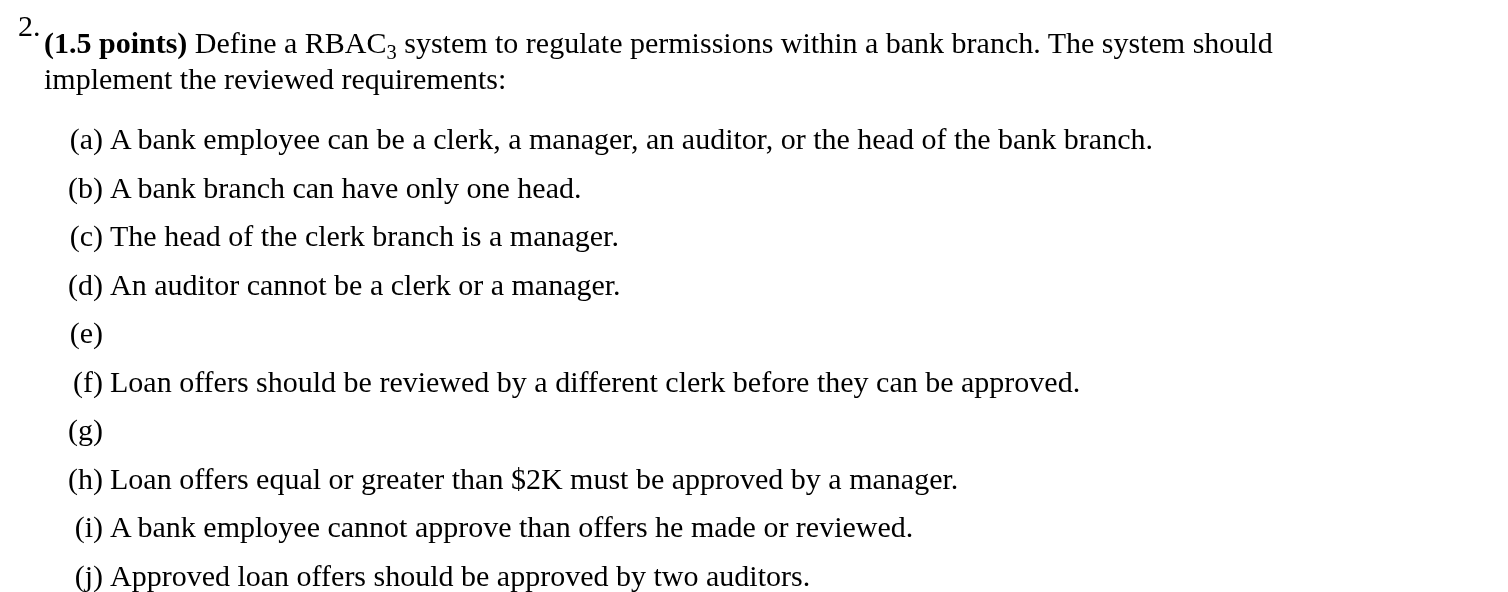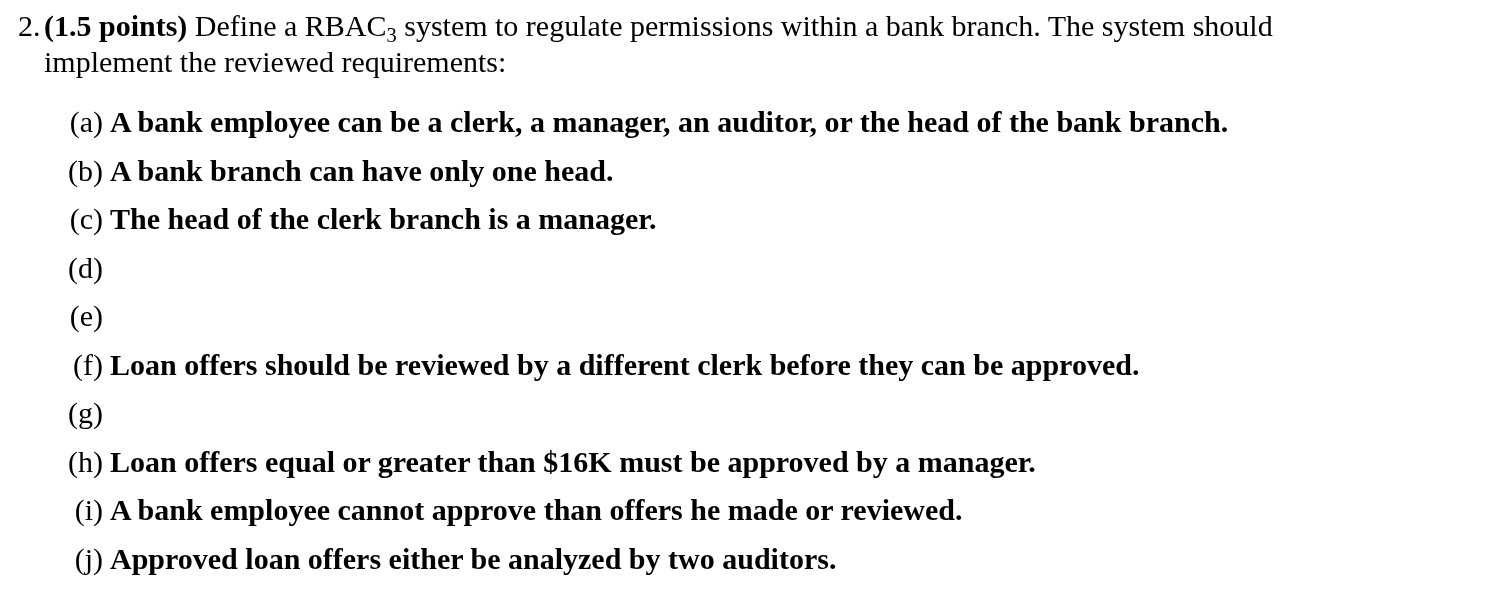--- a/index.html
+++ b/index.html
@@ -17,21 +17,21 @@
     font-size: 30px;
     overflow: hidden;
   }
   .question-number {
     position: absolute;
     left: 18px;
     top: 8px;
     line-height: 36px;
   }
   .intro {
-    padding-top: 8px;
+    padding-top: 25px;
     margin-left: 44px;
     margin-right: 40px;
   }
   .intro-line {
     line-height: 36px;
     white-space: nowrap;
   }
   .points {
     font-weight: bold;
   }
@@ -50,21 +50,20 @@
     margin-bottom: 12.5px;
   }
   .req-label {
     flex: 0 0 103px;
     text-align: right;
     white-space: nowrap;
   }
   .req-text {
     padding-left: 7px;
     white-space: nowrap;
-    font-weight: bold;
   }
 </style>
 </head>
 <body>
 
 <div class="page">
 
   <span class="question-number">2.</span>
 
   <div class="intro">
@@ -84,45 +83,46 @@
       <span class="req-text">A bank branch can have only one head.</span>
     </div>
 
     <div class="req-item">
       <span class="req-label">(c)</span>
       <span class="req-text">The head of the clerk branch is a manager.</span>
     </div>
 
     <div class="req-item">
       <span class="req-label">(d)</span>
+      <span class="req-text">An auditor cannot be a clerk or a manager.</span>
     </div>
 
     <div class="req-item">
       <span class="req-label">(e)</span>
     </div>
 
     <div class="req-item">
       <span class="req-label">(f)</span>
       <span class="req-text">Loan offers should be reviewed by a different clerk before they can be approved.</span>
     </div>
 
     <div class="req-item">
       <span class="req-label">(g)</span>
     </div>
 
     <div class="req-item">
       <span class="req-label">(h)</span>
-      <span class="req-text">Loan offers equal or greater than $16K must be approved by a manager.</span>
+      <span class="req-text">Loan offers equal or greater than $2K must be approved by a manager.</span>
     </div>
 
     <div class="req-item">
       <span class="req-label">(i)</span>
       <span class="req-text">A bank employee cannot approve than offers he made or reviewed.</span>
     </div>
 
     <div class="req-item">
       <span class="req-label">(j)</span>
-      <span class="req-text">Approved loan offers either be analyzed by two auditors.</span>
+      <span class="req-text">Approved loan offers should be approved by two auditors.</span>
     </div>
 
   </div>
 
 </div>
 
 </body></html>

